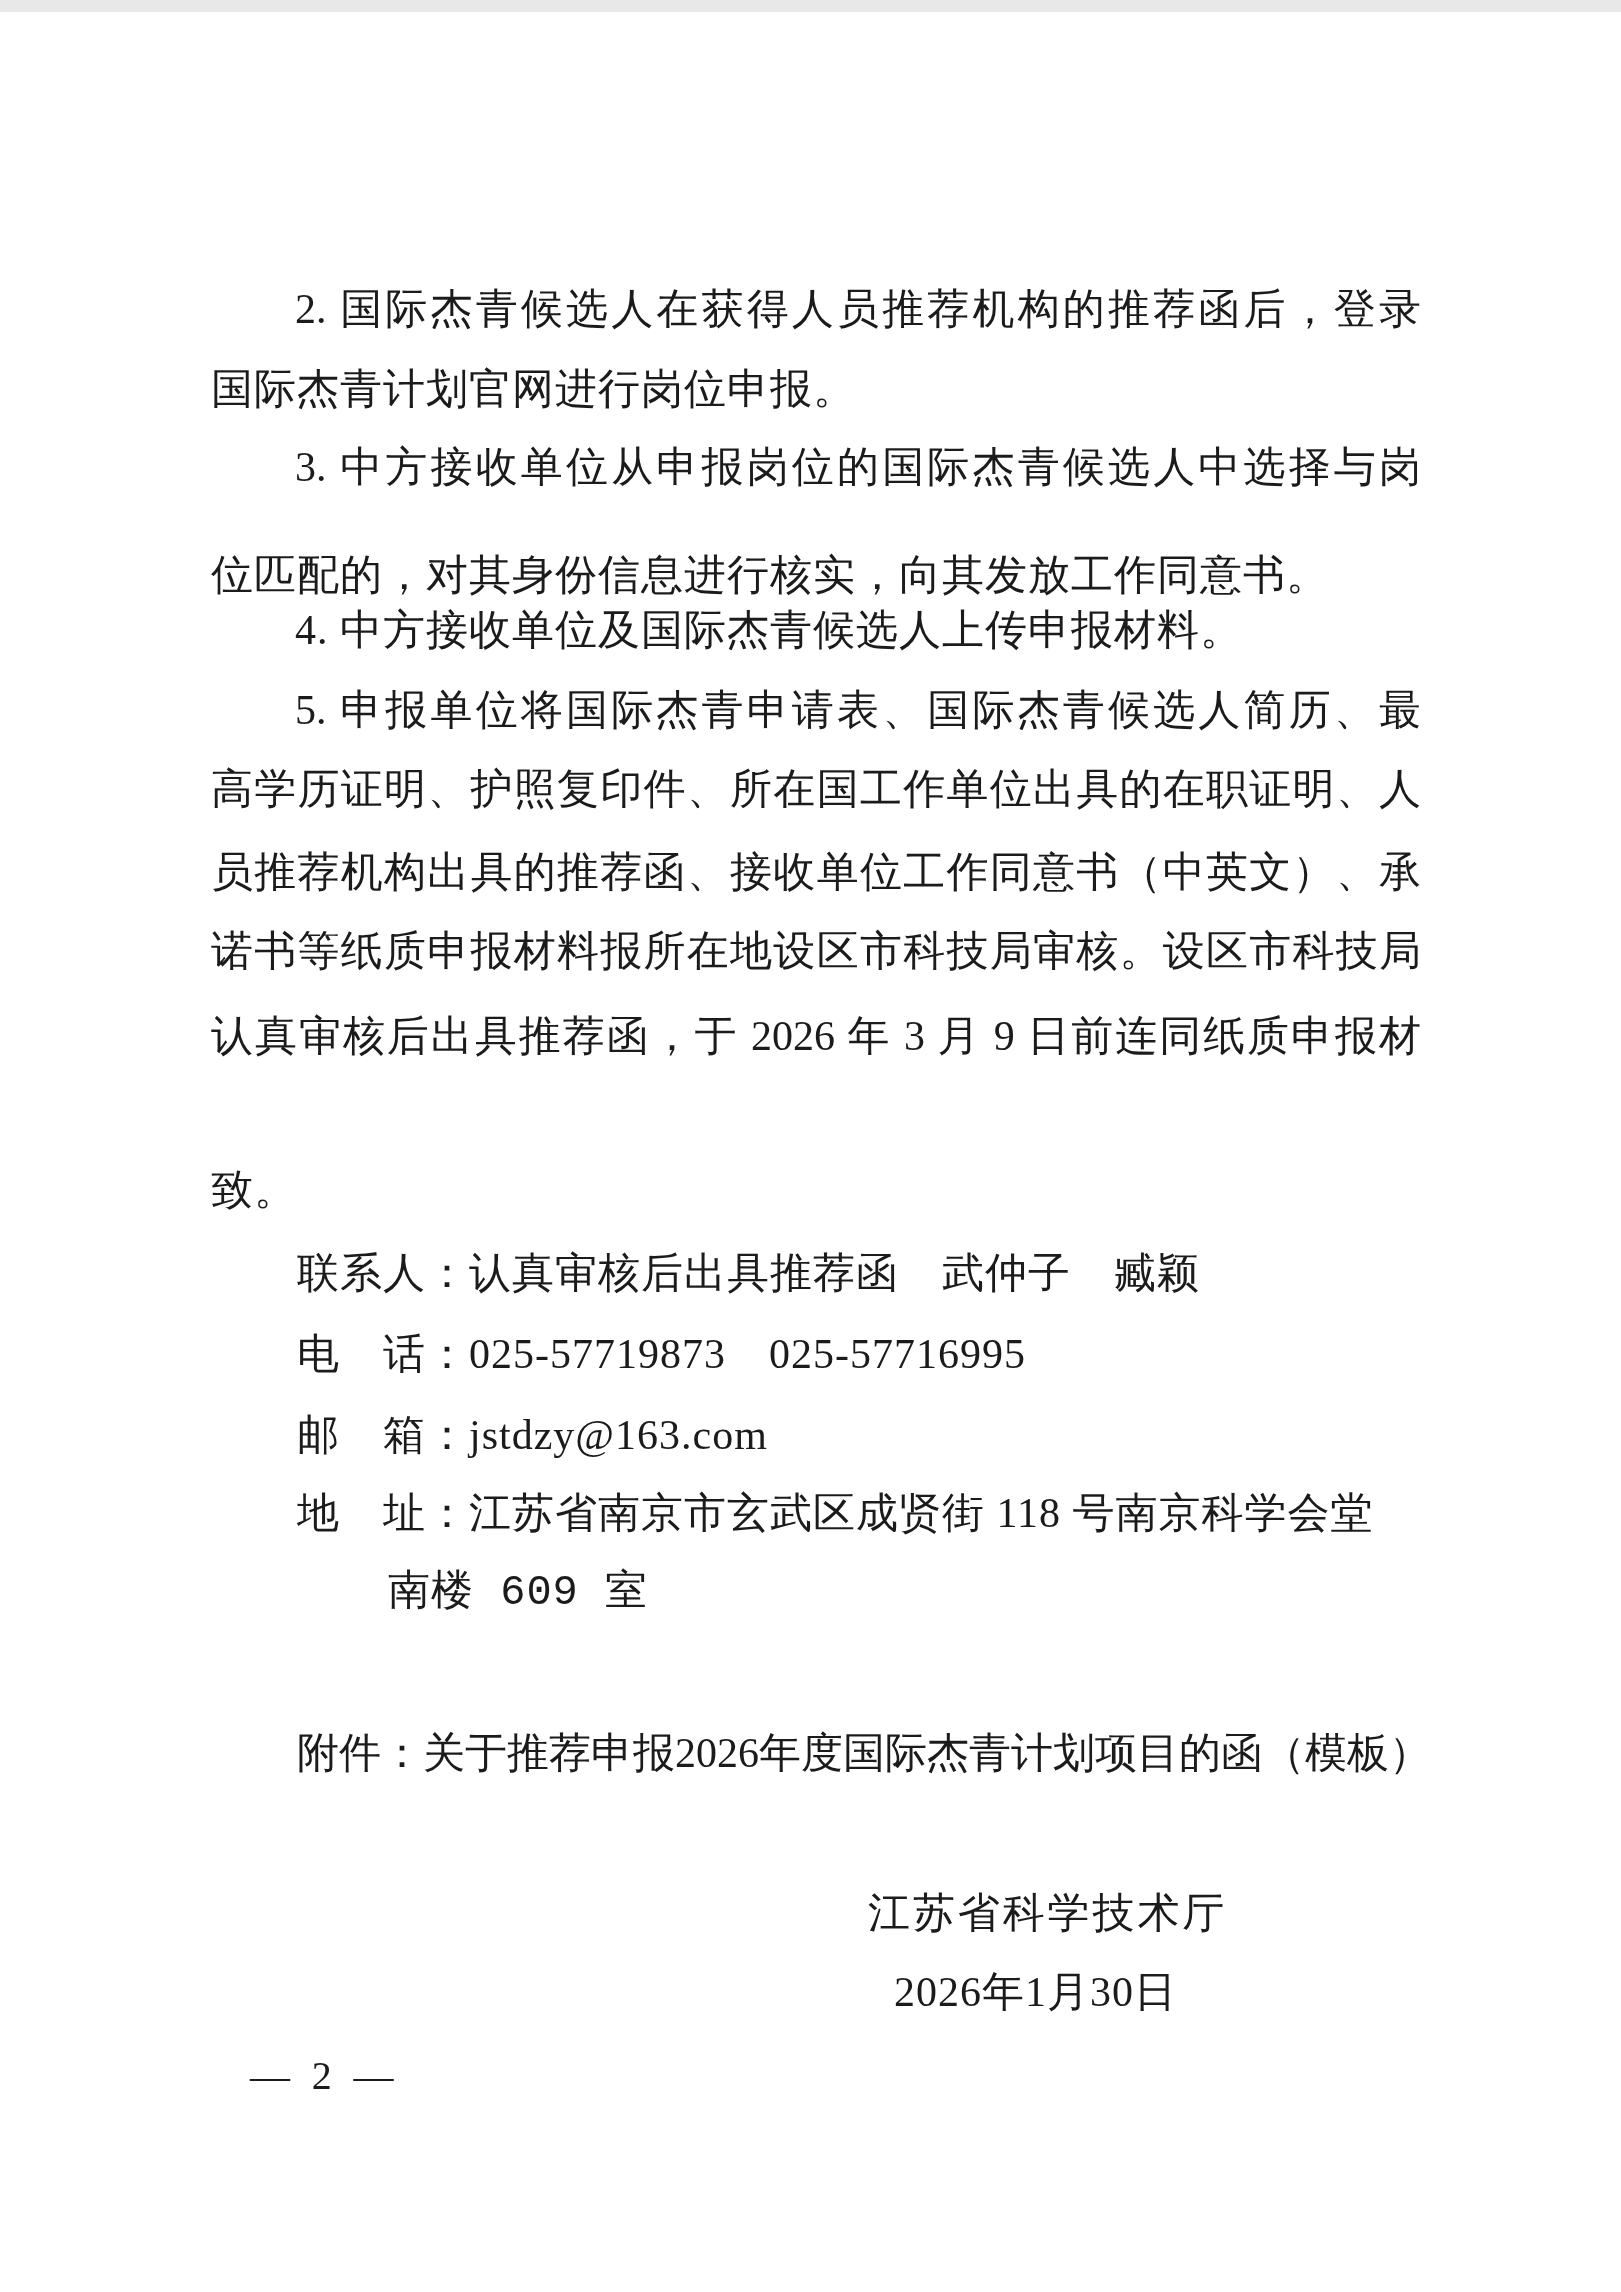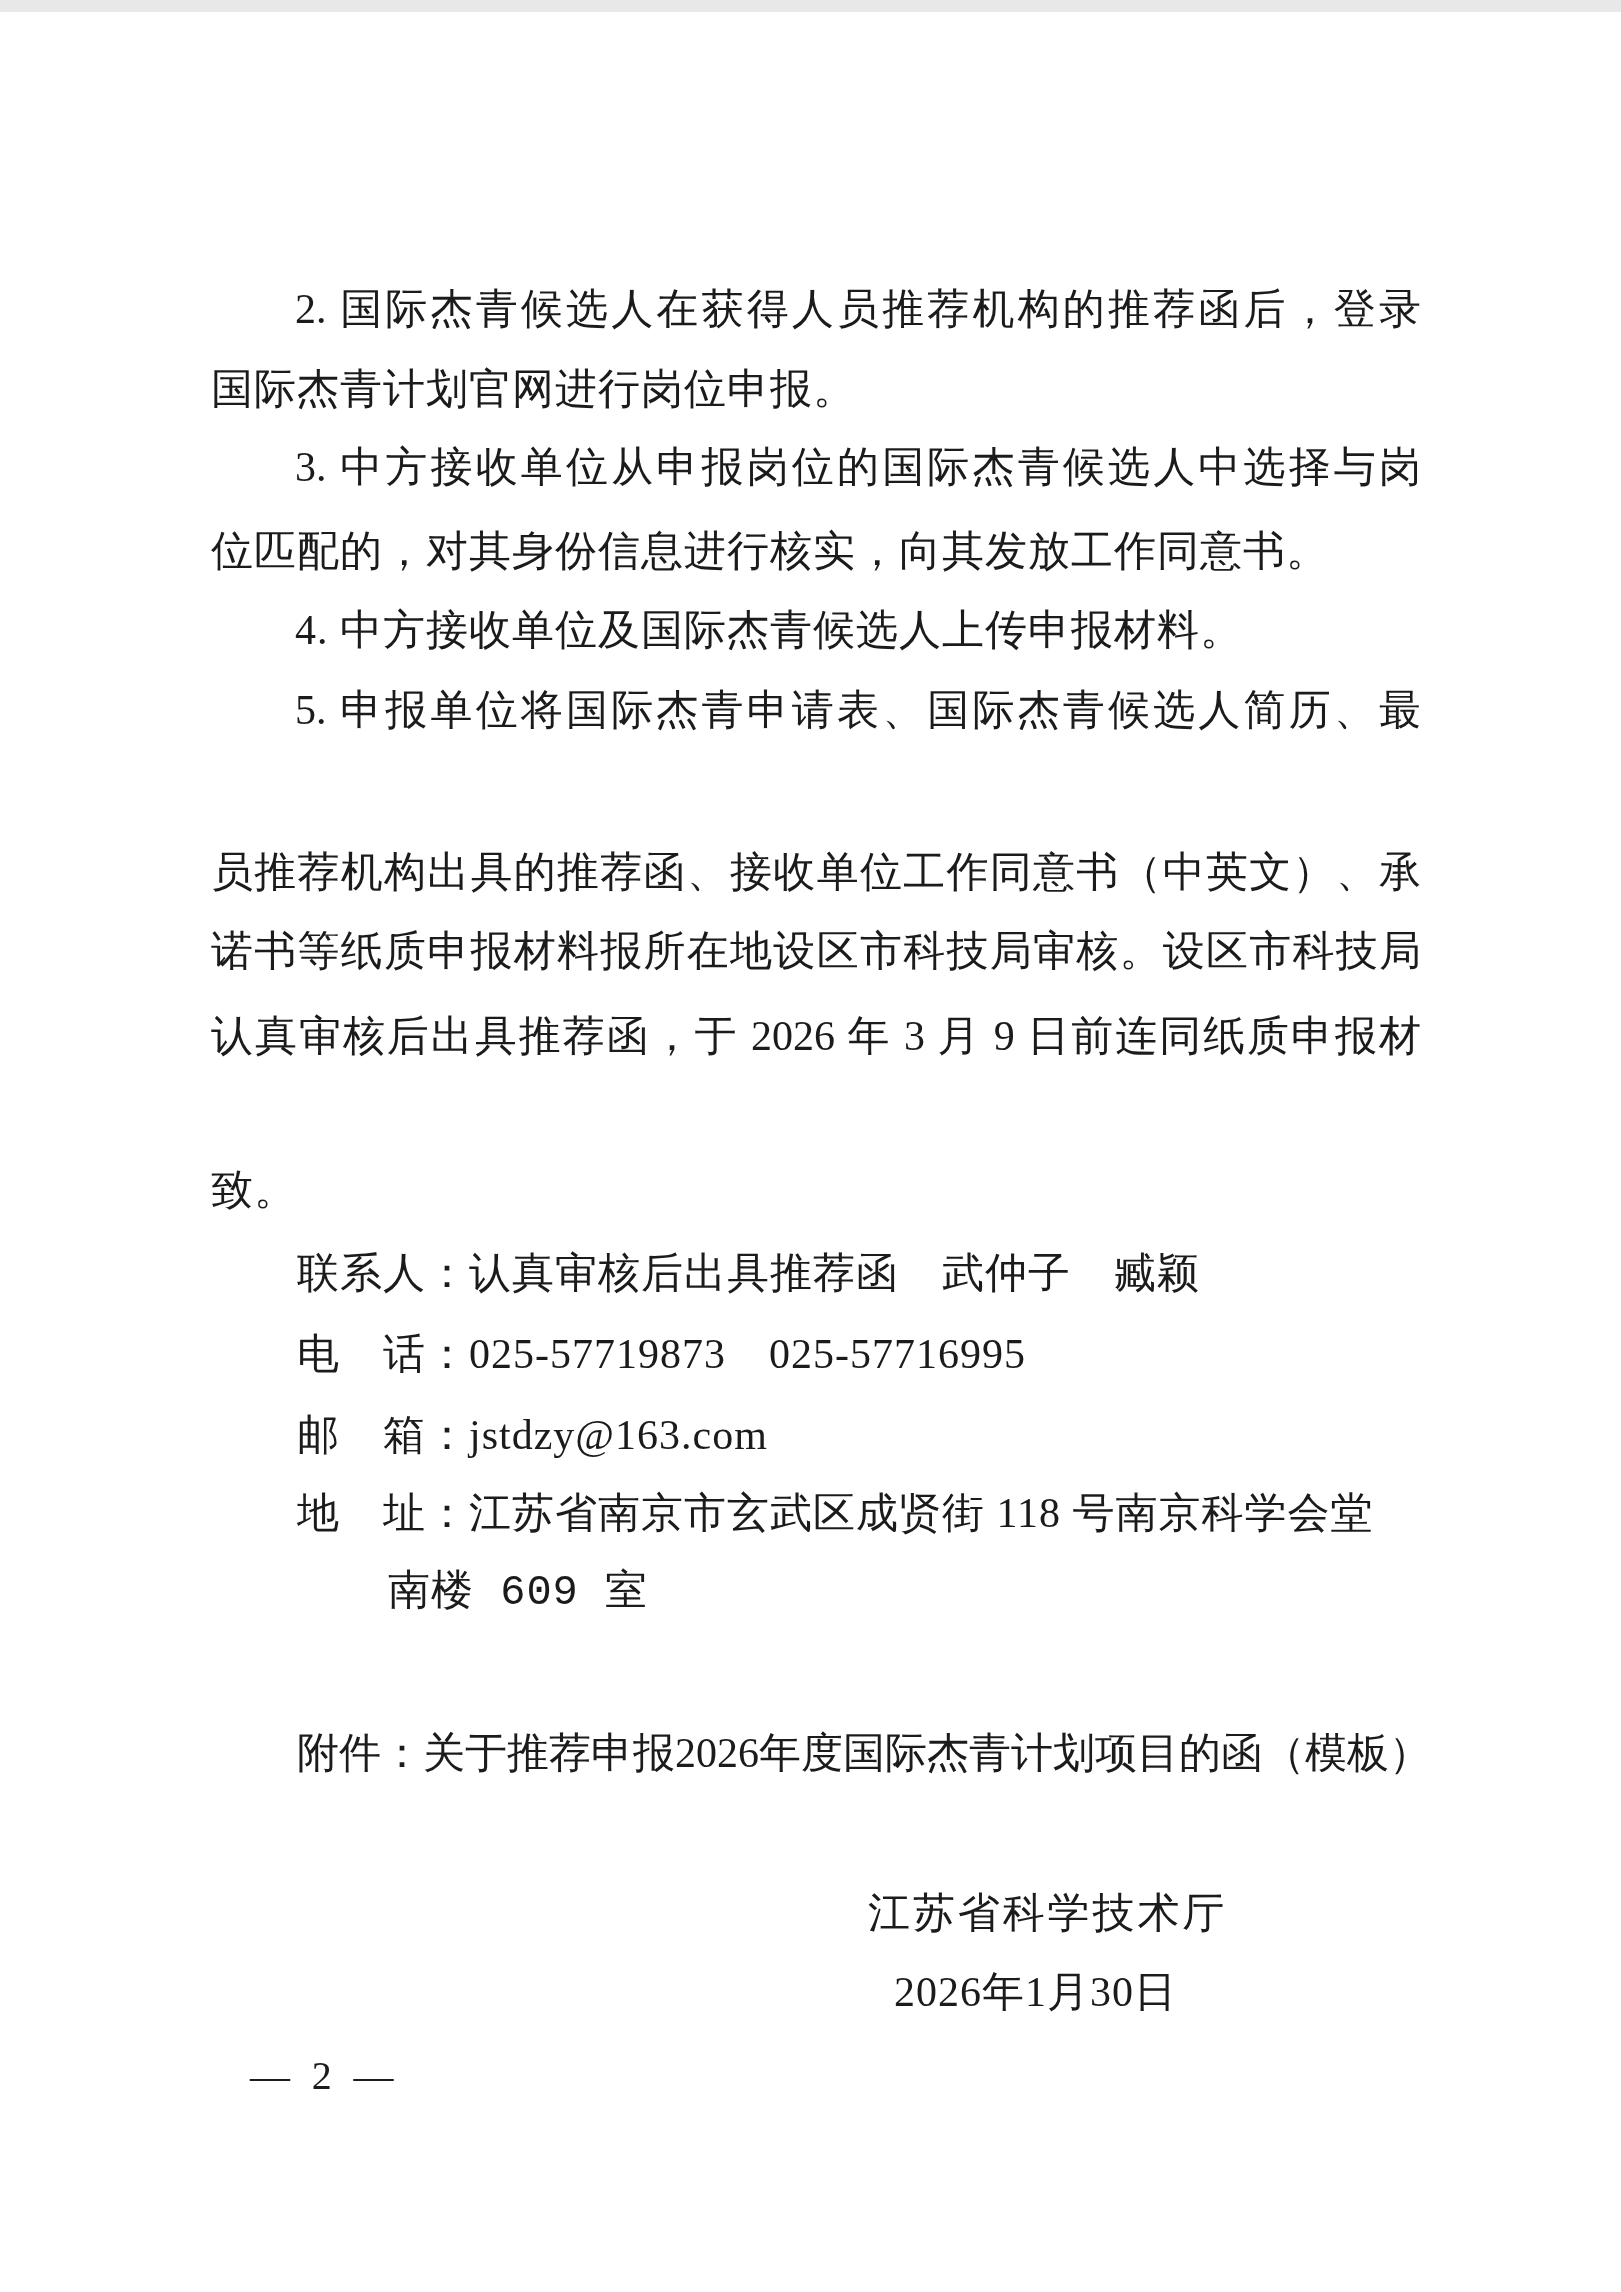--- a/index.html
+++ b/index.html
@@ -72,25 +72,26 @@
 </style>
 </head>
 <body>
 
 <div class="page">
 
   <div class="line justify indent" style="top:270px">2. 国际杰青候选人在获得人员推荐机构的推荐函后，登录</div>
   <div class="line" style="top:350px">国际杰青计划官网进行岗位申报。</div>
 
   <div class="line justify indent" style="top:428px">3. 中方接收单位从申报岗位的国际杰青候选人中选择与岗</div>
-  <div class="line" style="top:512px">位匹配的，对其身份信息进行核实，向其发放工作同意书。</div>
+  <div class="line" style="top:536px">位匹配的，对其身份信息进行核实，向其发放工作同意书。</div>
 
   <div class="line indent" style="top:591px">4. 中方接收单位及国际杰青候选人上传申报材料。</div>
 
   <div class="line justify indent" style="top:671px">5. 申报单位将国际杰青申请表、国际杰青候选人简历、最</div>
+  <div class="line justify" style="top:750px">高学历证明、护照复印件、所在国工作单位出具的在职证明、人</div>
   <div class="line justify" style="top:833px">员推荐机构出具的推荐函、接收单位工作同意书（中英文）、承</div>
   <div class="line justify" style="top:912px">诺书等纸质申报材料报所在地设区市科技局审核。设区市科技局</div>
   <div class="line justify" style="top:997px">认真审核后出具推荐函，于 2026 年 3 月 9 日前连同纸质申报材</div>
   <div class="line" style="top:1151px">致。</div>
 
   <div class="line contact" style="top:1234px">联系人：认真审核后出具推荐函　武仲子　臧颖</div>
   <div class="line contact" style="top:1315px">电　话：025-57719873　025-57716995</div>
   <div class="line contact" style="top:1396px">邮　箱：jstdzy@163.com</div>
   <div class="line contact" style="top:1474px">地　址：江苏省南京市玄武区成贤街 118 号南京科学会堂</div>
   <div class="line addr2" style="top:1554px">南楼 609 室</div>

